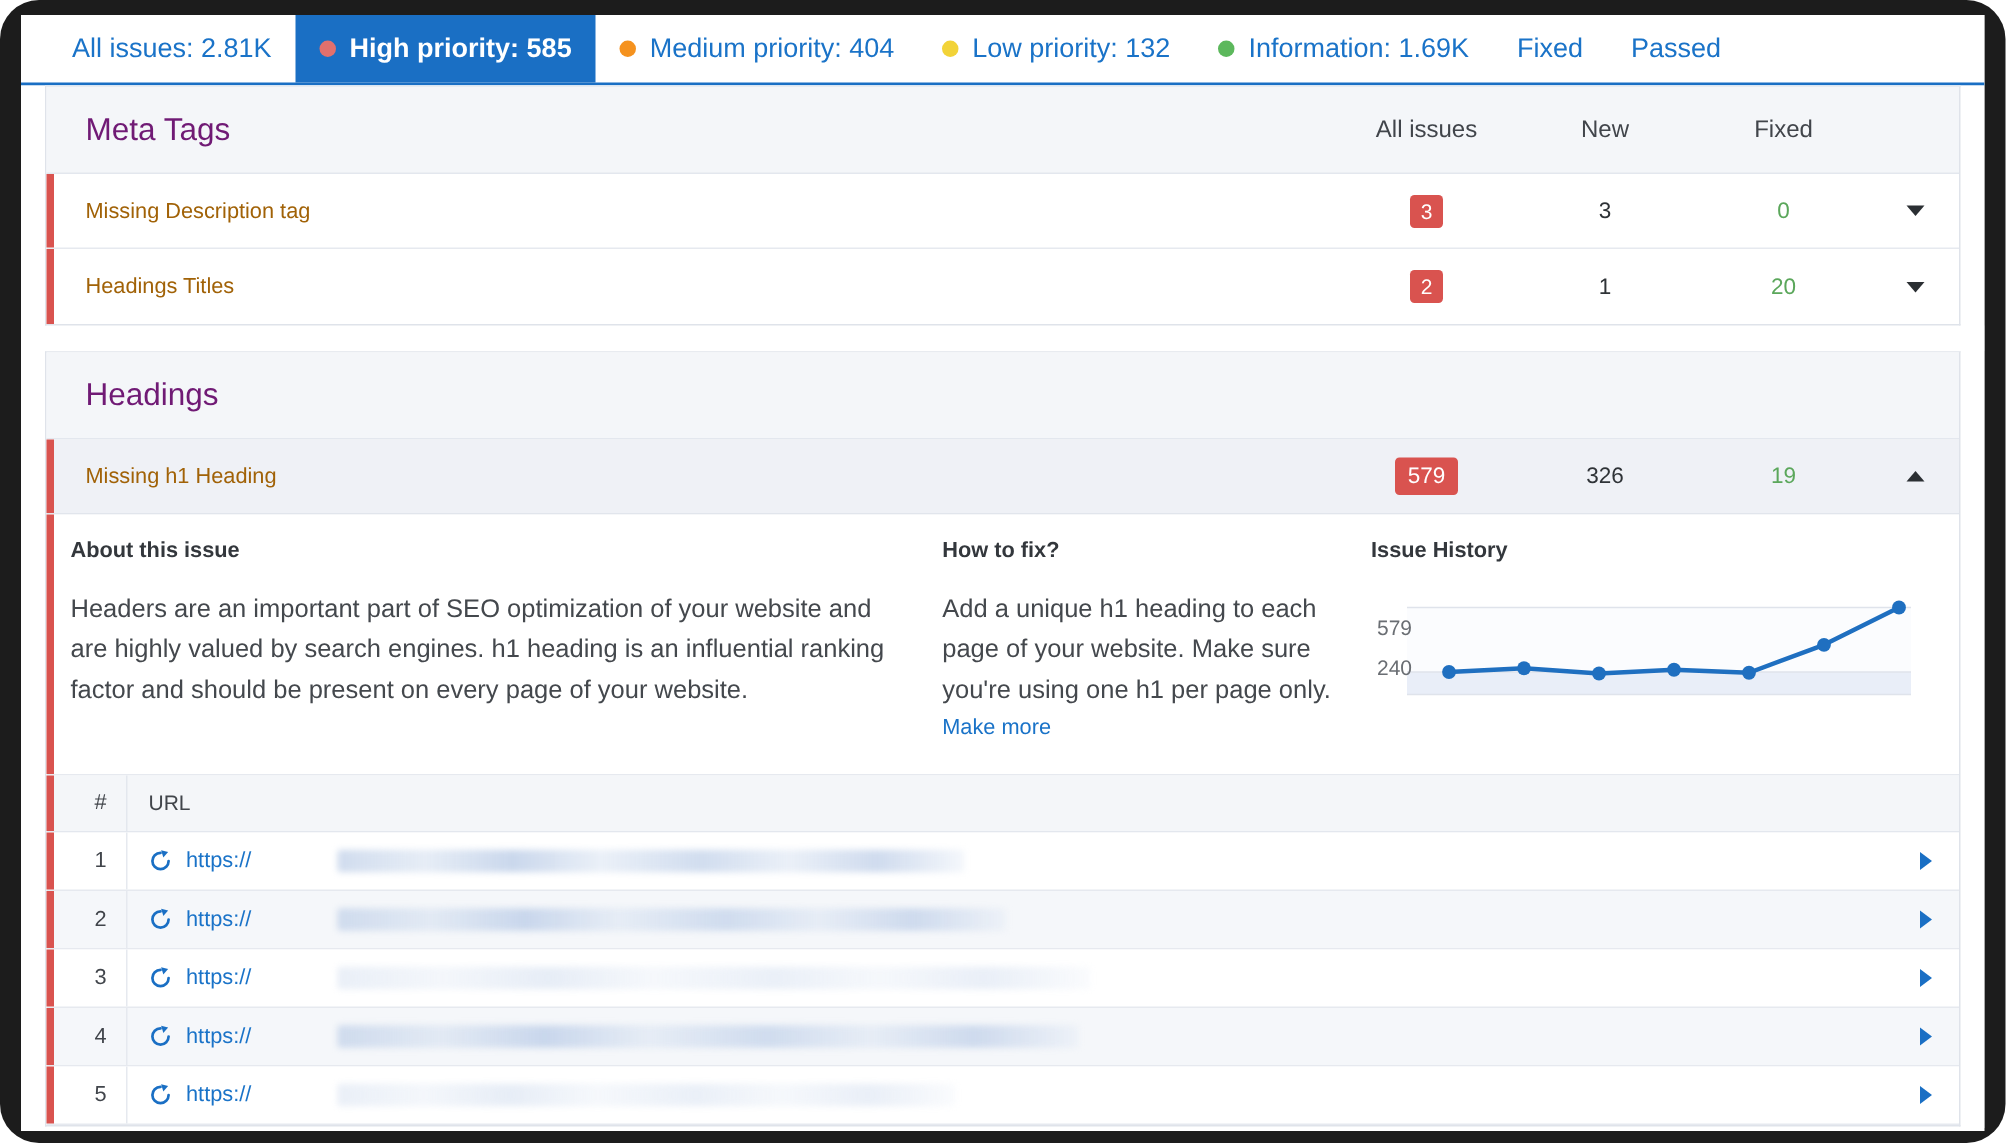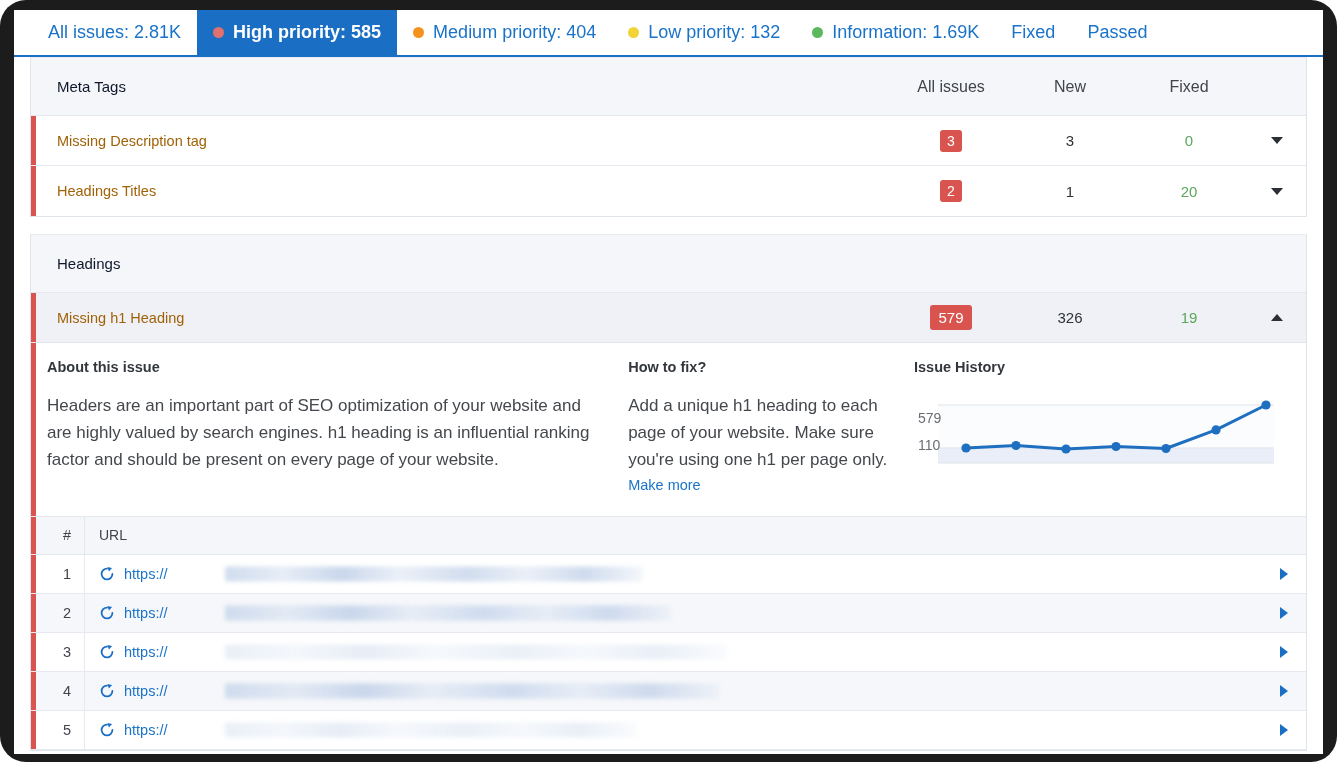--- a/index.html
+++ b/index.html
@@ -81,23 +81,23 @@
 
   .card-title {
     height: 58px;
     background: #f4f6f9;
     display: flex;
     align-items: center;
     padding-left: 26px;
     border-bottom: 1px solid #e3e7ee;
   }
   .card-title h2 {
-    font-size: 15px;
+    font-size: 21px;
     font-weight: normal;
-    color: #0f172a;
+    color: #701a75;
   }
   .col-heads {
     position: absolute;
     top: 0; right: 0;
     height: 58px;
     display: flex;
     align-items: center;
   }
   .col-heads .ch {
     font-size: 16px;
@@ -394,21 +394,21 @@
                   <polyline points="52.0,55.0 102.0,52.5 152.0,56.0 202.0,53.5 252.0,55.5 302.0,36.9 352.0,12.0" fill="none" stroke="#1f6fc0" stroke-width="3" stroke-linejoin="round" stroke-linecap="round"></polyline>
                   <circle cx="52.0" cy="55.0" r="4.6" fill="#1f6fc0"></circle>
                   <circle cx="102.0" cy="52.5" r="4.6" fill="#1f6fc0"></circle>
                   <circle cx="152.0" cy="56.0" r="4.6" fill="#1f6fc0"></circle>
                   <circle cx="202.0" cy="53.5" r="4.6" fill="#1f6fc0"></circle>
                   <circle cx="252.0" cy="55.5" r="4.6" fill="#1f6fc0"></circle>
                   <circle cx="302.0" cy="36.9" r="4.6" fill="#1f6fc0"></circle>
                   <circle cx="352.0" cy="12.0" r="4.6" fill="#1f6fc0"></circle>
                 </svg>
               <span class="ylab" id="ylab-top" style="left: 4px; top: 17px;">579</span>
-              <span class="ylab" id="ylab-bot" style="left: 4px; top: 43.9741px;">110</span>
+              <span class="ylab" id="ylab-bot" style="left: 4px; top: 43.9741px;">240</span>
             </div>
           </div>
         </div>
 
         <div class="url-head">
           <div class="accent"></div>
           <div class="c-num">#</div>
           <div class="c-url">
             <span>URL</span>
           </div>

